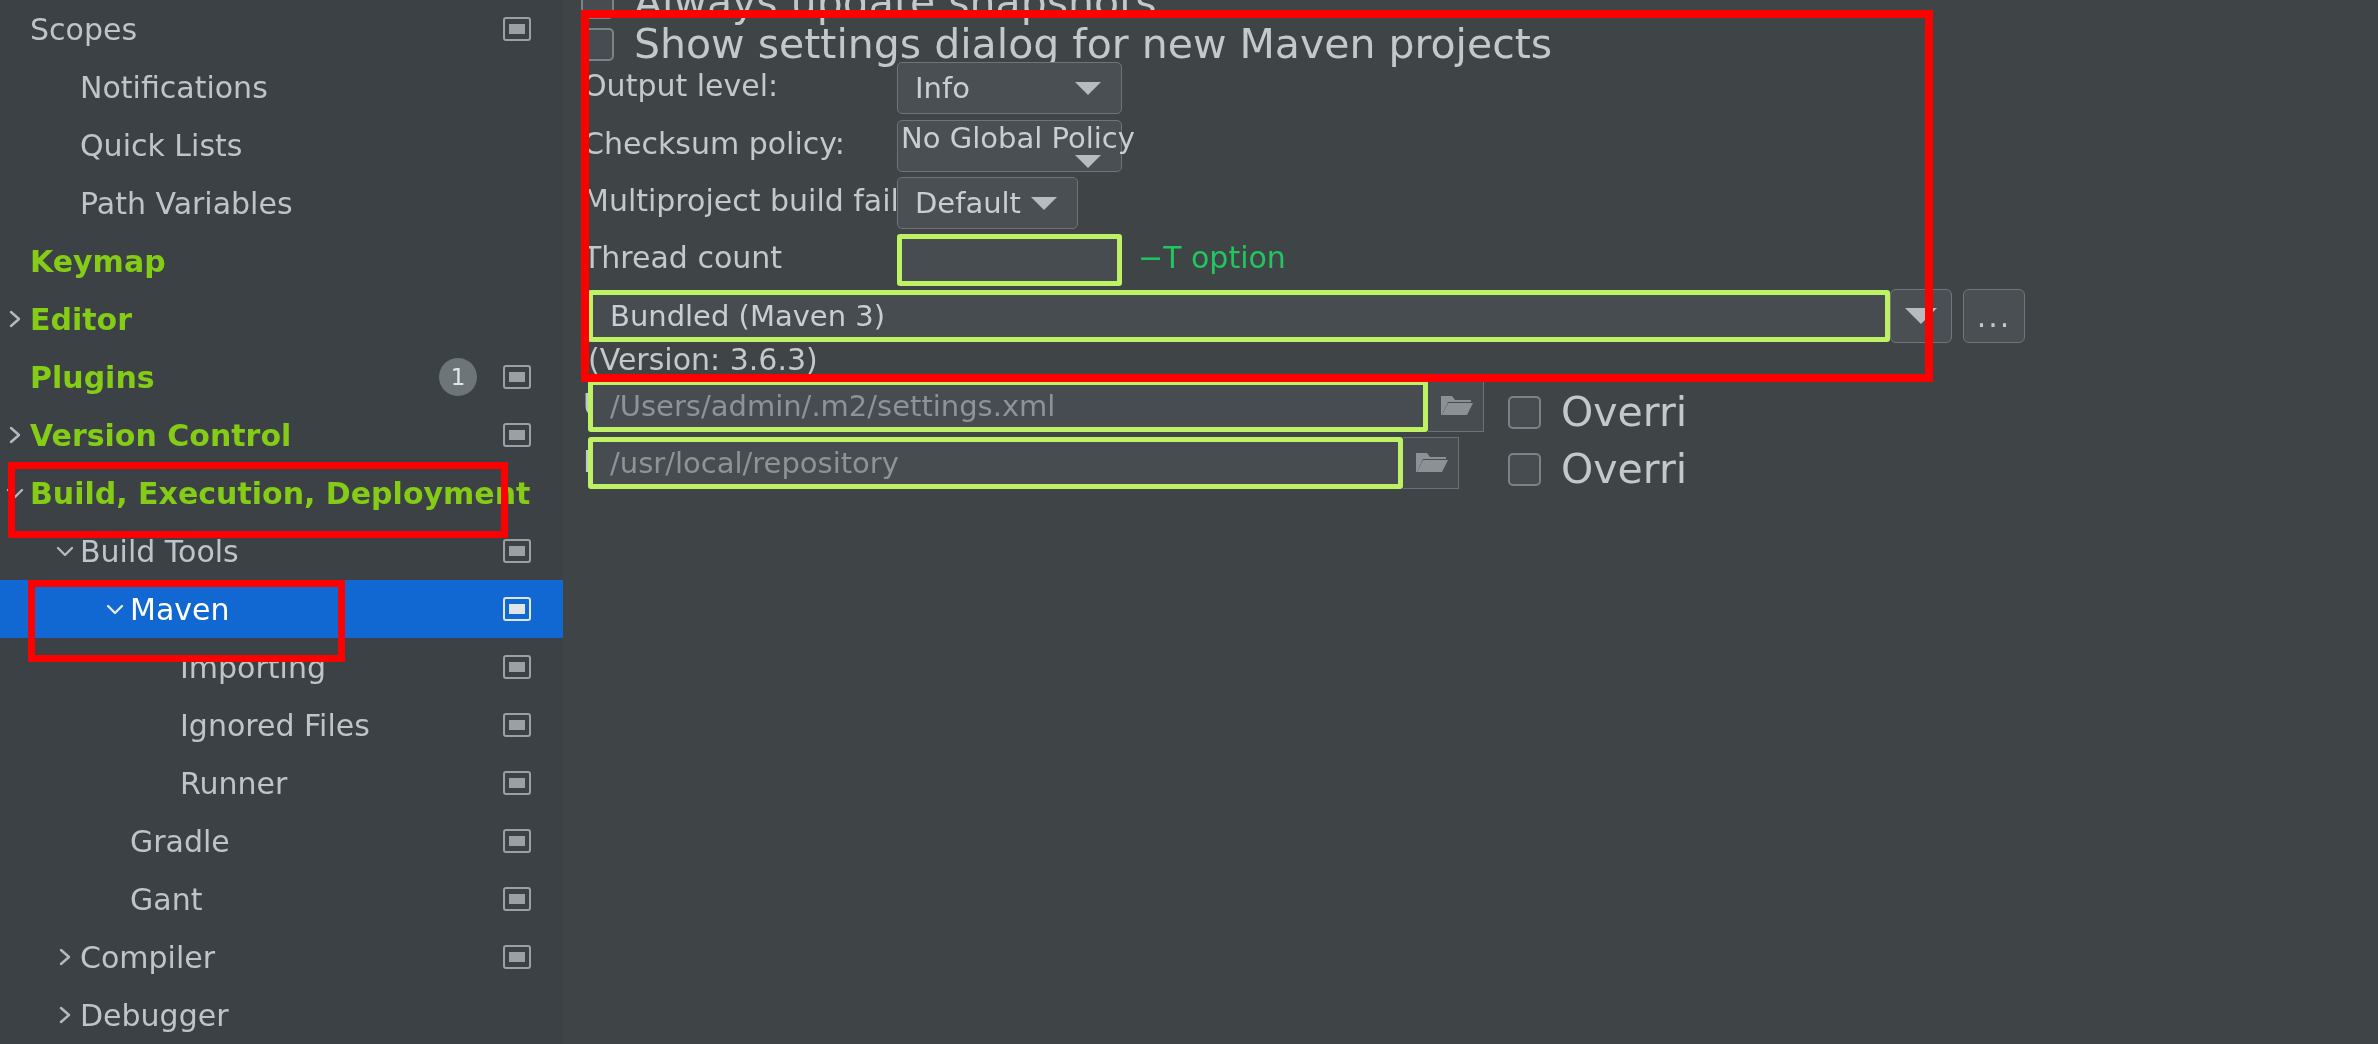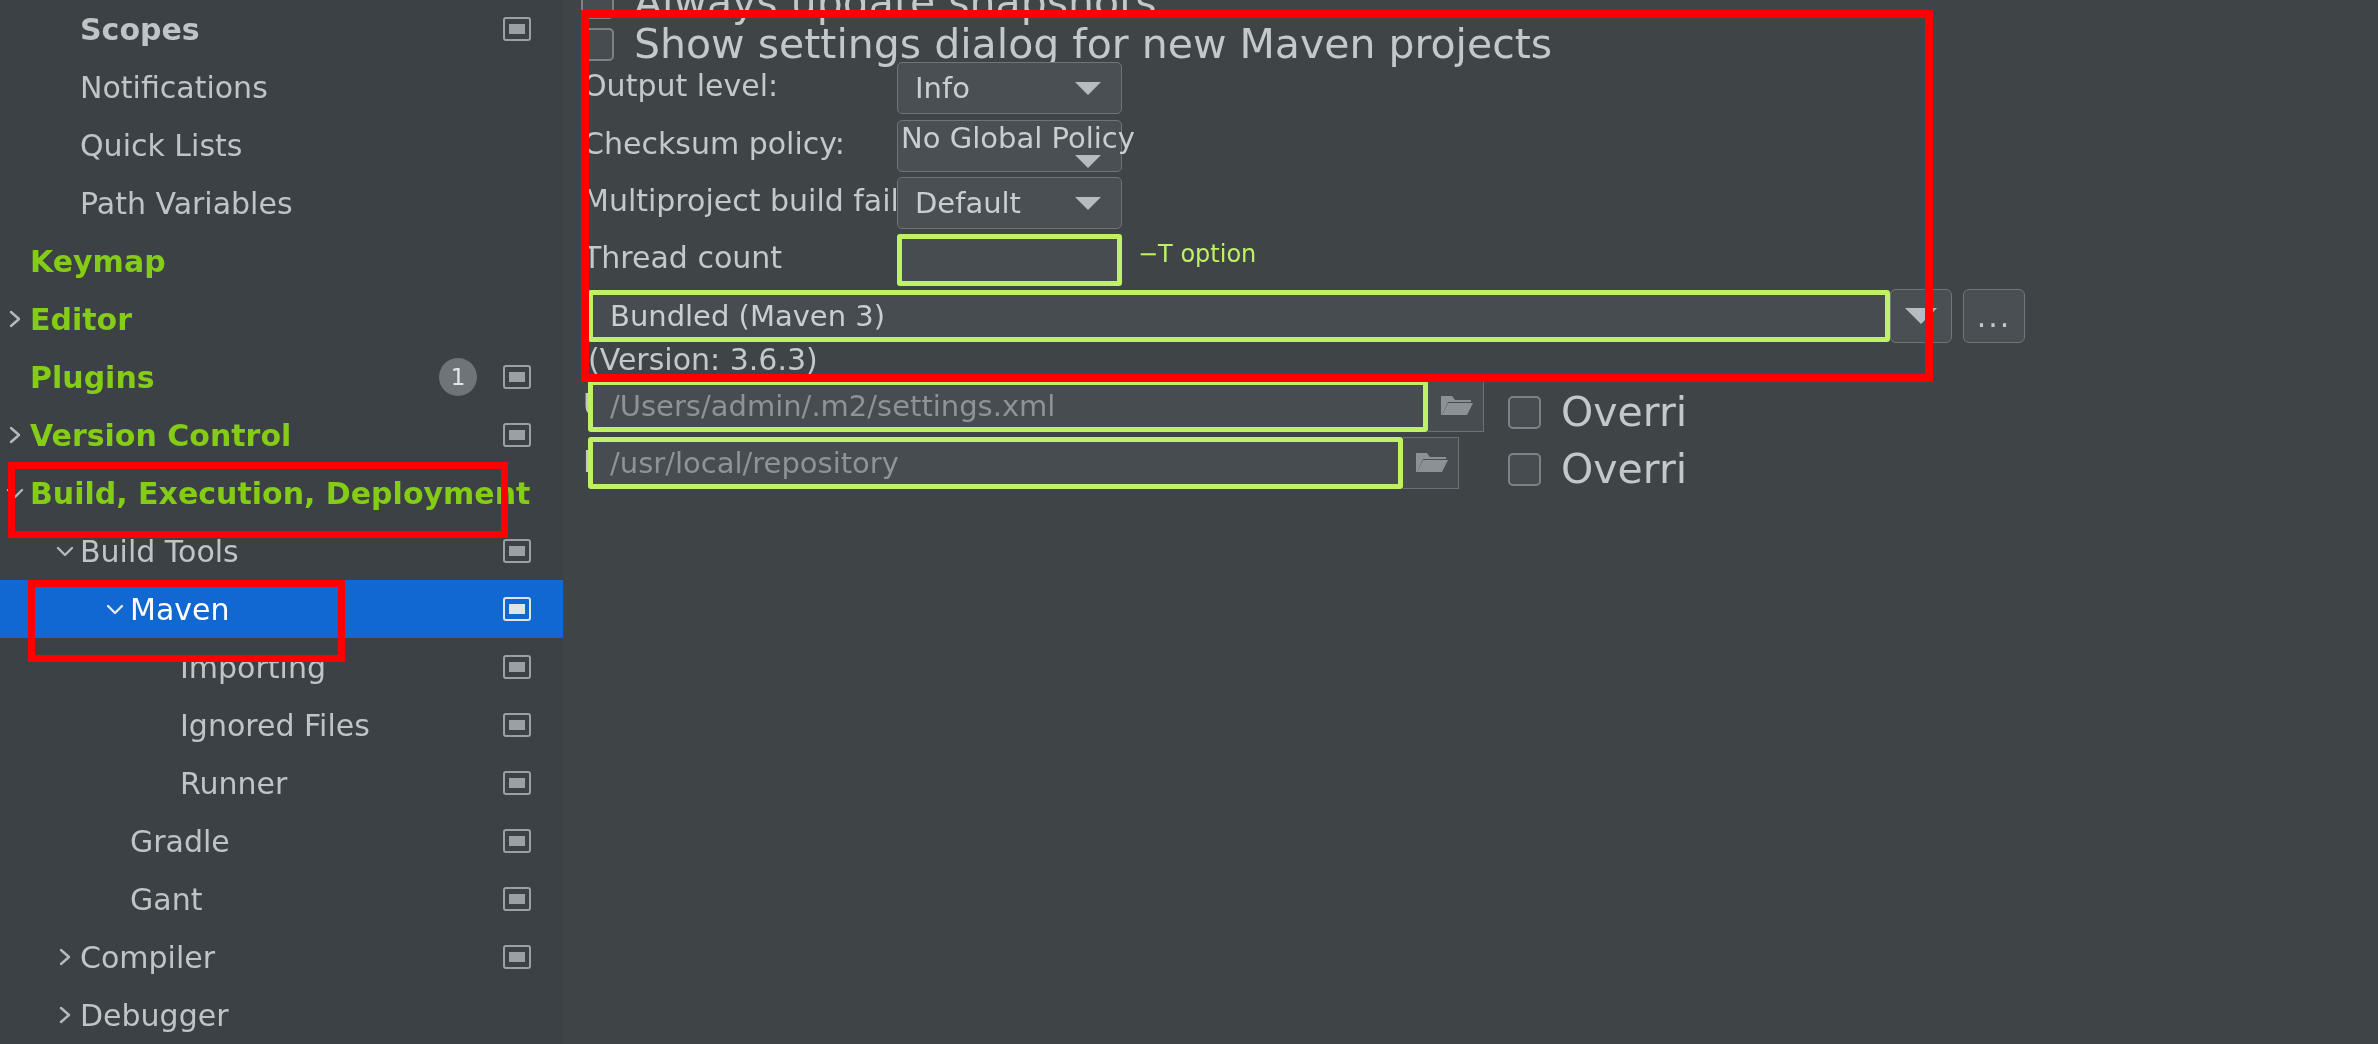--- a/index.html
+++ b/index.html
@@ -184,41 +184,41 @@
 
   .version-note {
     position: absolute;
     color: #c3c8cb;
     font-size: 30px;
     white-space: nowrap;
   }
 
   .t-option {
     position: absolute;
-    color: #bef264;
-    font-size: 24px;
+    color: #22c55e;
+    font-size: 30px;
     white-space: nowrap;
   }
 
   
   .hl {
     position: absolute;
     border: 7px solid #fe0000;
     pointer-events: none;
     z-index: 50;
   }
   #hl-main { border-width: 8px; }
 </style>
 </head>
 <body>
 
 <div id="app">
 
   <div id="sidebar">
-      <div class="tree-row" style="padding-left: 50px; font-weight: bold;">
+      <div class="tree-row" style="">
         <span class="twisty"></span>
         <span class="tree-label">Scopes</span>
         <span class="cfg-icon">
           <svg width="28" height="24" viewBox="0 0 28 24">
             <rect x="1" y="1" width="26" height="22" rx="2" fill="none" stroke="#9aa0a3" stroke-width="2"></rect>
             <rect x="6" y="7" width="16" height="10" fill="#9aa0a3"></rect>
           </svg>
         </span>
       </div>
       <div class="tree-row" style="padding-left: 50px;">
@@ -398,21 +398,21 @@
       <span class="caret"></span>
     </div>
 
     <div class="field-label" style="left:20px; top:126px;">Checksum policy:</div>
     <div class="combo" style="left:334px; top:120px; width:225px;flex-direction:column;">
       <span>No Global Policy</span>
       <span class="caret"></span>
     </div>
 
     <div class="field-label" style="left:20px; top:183px;">Multiproject build fail policy:</div>
-    <div class="combo" style="left:334px; top:177px; width:225px;">
+    <div class="combo" style="left:334px; top:177px; width:181px;">
       <span>Default</span>
       <span class="caret"></span>
     </div>
 
     <div class="field-label" style="left:20px; top:240px;">Thread count</div>
     <div class="textfield empty" style="left:334px; top:234px; width:225px;">
       <span></span>
     </div>
     <div class="t-option" style="left:575px; top:240px;">−T option</div>
 

